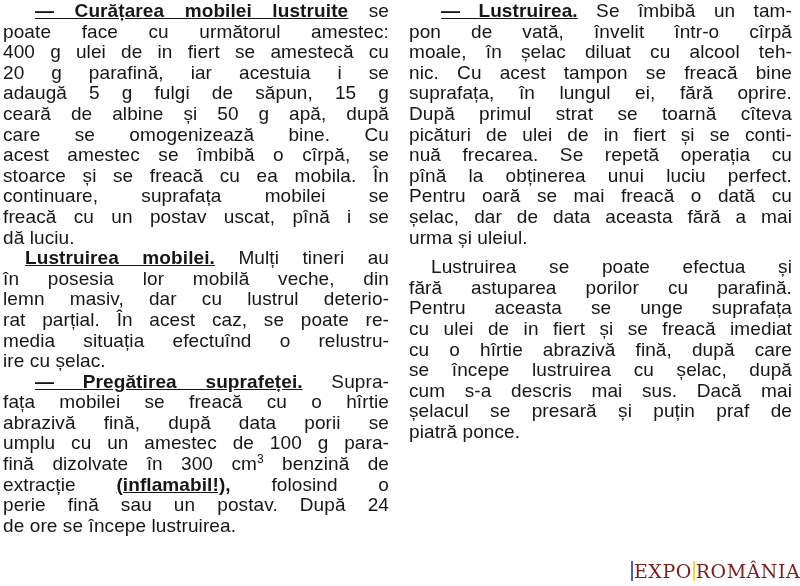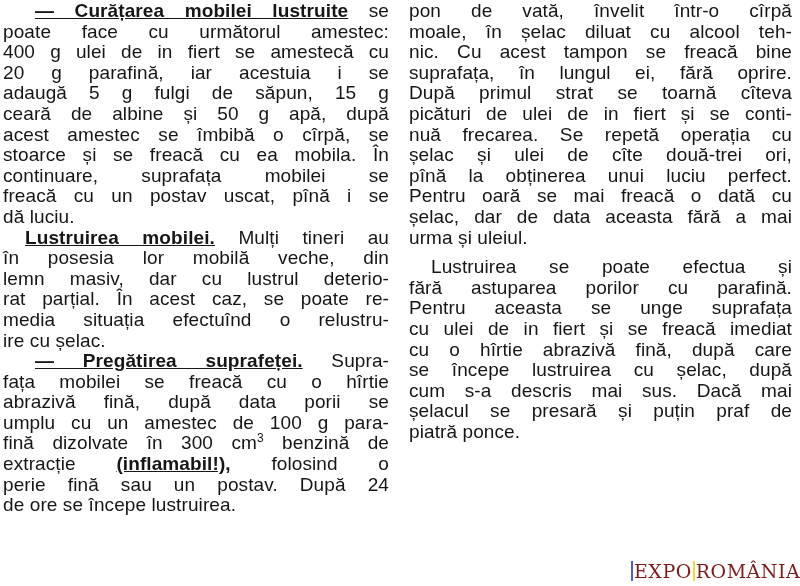--- a/index.html
+++ b/index.html
@@ -79,20 +79,21 @@
 <body>
 
 <div class="page">
   <div class="column col-left" id="col-left">
       <div class="line indent"><span class="b">— Curățarea mobilei lustruite</span><span> se</span></div>
       <div class="line"><span>poate face cu următorul amestec:</span></div>
       <div class="line"><span>400 g ulei de in fiert se amestecă cu</span></div>
       <div class="line"><span>20 g parafină, iar acestuia i se</span></div>
       <div class="line"><span>adaugă 5 g fulgi de săpun, 15 g</span></div>
       <div class="line"><span>ceară de albine și 50 g apă, după</span></div>
+      <div class="line"><span>care se omogenizează bine. Cu</span></div>
       <div class="line"><span>acest amestec se îmbibă o cîrpă, se</span></div>
       <div class="line"><span>stoarce și se freacă cu ea mobila. În</span></div>
       <div class="line"><span>continuare, suprafața mobilei se</span></div>
       <div class="line"><span>freacă cu un postav uscat, pînă i se</span></div>
       <div class="line last"><span>dă luciu.</span></div>
       <div class="line indent-small"><span class="b">Lustruirea mobilei.</span><span> Mulți tineri au</span></div>
       <div class="line"><span>în posesia lor mobilă veche, din</span></div>
       <div class="line"><span>lemn masiv, dar cu lustrul deterio-</span></div>
       <div class="line"><span>rat parțial. În acest caz, se poate re-</span></div>
       <div class="line"><span>media situația efectuînd o relustru-</span></div>
@@ -100,28 +101,28 @@
       <div class="line indent"><span class="b">— Pregătirea suprafeței.</span><span> Supra-</span></div>
       <div class="line"><span>fața mobilei se freacă cu o hîrtie</span></div>
       <div class="line"><span>abrazivă fină, după data porii se</span></div>
       <div class="line"><span>umplu cu un amestec de 100 g para-</span></div>
       <div class="line"><span>fină dizolvate în 300 cm</span><span class="sup">3</span><span> benzină de</span></div>
       <div class="line"><span>extracție </span><span class="b">(inflamabil!),</span><span> folosind o</span></div>
       <div class="line"><span>perie fină sau un postav. După 24</span></div>
       <div class="line last"><span>de ore se începe lustruirea.</span></div>
     </div>
   <div class="column col-right" id="col-right">
+      <div class="line indent"><span class="b">— Lustruirea.</span><span> Se îmbibă un tam-</span></div>
       <div class="line"><span>pon de vată, învelit într-o cîrpă</span></div>
       <div class="line"><span>moale, în șelac diluat cu alcool teh-</span></div>
       <div class="line"><span>nic. Cu acest tampon se freacă bine</span></div>
       <div class="line"><span>suprafața, în lungul ei, fără oprire.</span></div>
       <div class="line"><span>După primul strat se toarnă cîteva</span></div>
       <div class="line"><span>picături de ulei de in fiert și se conti-</span></div>
       <div class="line"><span>nuă frecarea. Se repetă operația cu</span></div>
-      <div class="line"><span>șelac și ulei de cîte două-trei ori,</span></div>
       <div class="line"><span>pînă la obținerea unui luciu perfect.</span></div>
       <div class="line"><span>Pentru oară se mai freacă o dată cu</span></div>
       <div class="line"><span>șelac, dar de data aceasta fără a mai</span></div>
       <div class="line last"><span>urma și uleiul.</span></div>
       <div class="gap"></div>
       <div class="line indent-small"><span>Lustruirea se poate efectua și</span></div>
       <div class="line"><span>fără astuparea porilor cu parafină.</span></div>
       <div class="line"><span>Pentru aceasta se unge suprafața</span></div>
       <div class="line"><span>cu ulei de in fiert și se freacă imediat</span></div>
       <div class="line"><span>cu o hîrtie abrazivă fină, după care</span></div>

